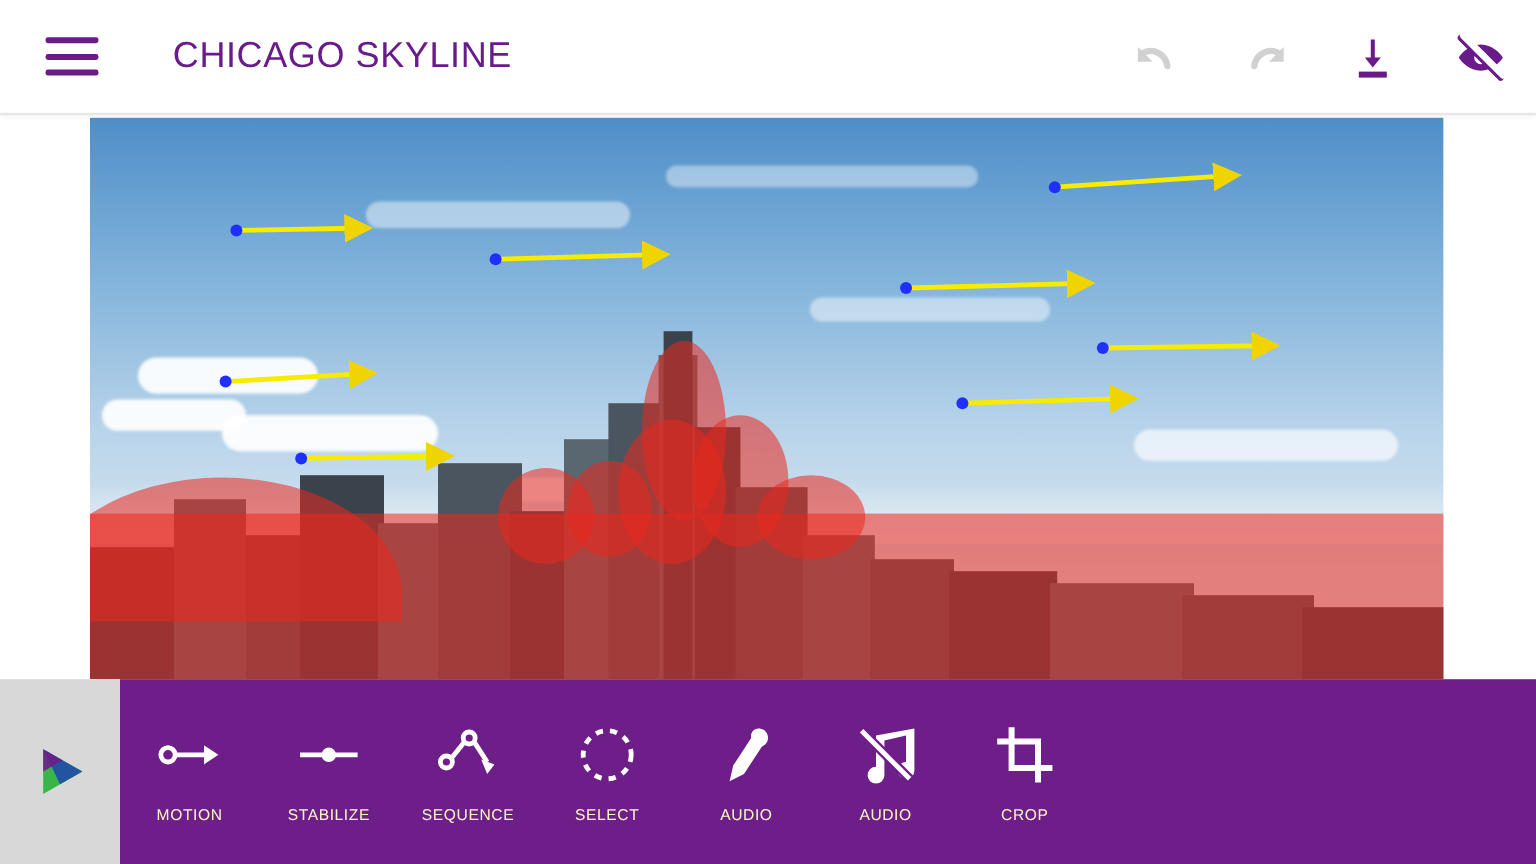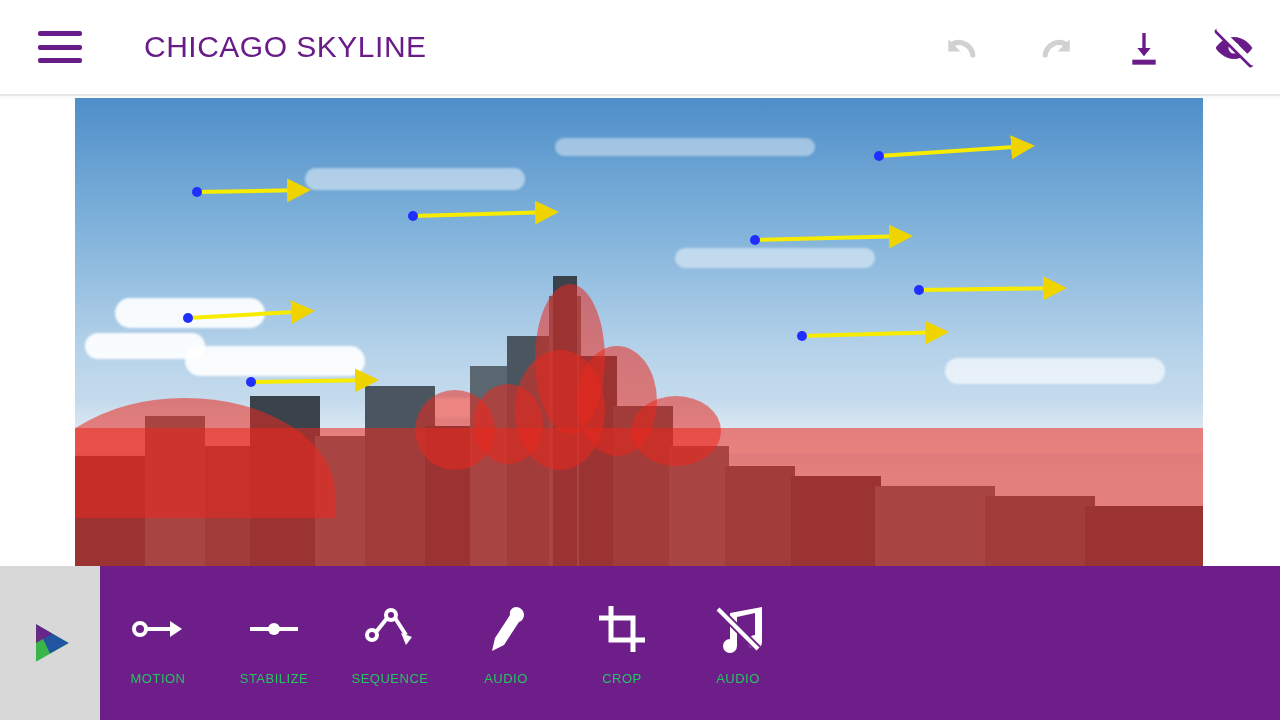--- a/index.html
+++ b/index.html
@@ -73,21 +73,21 @@
     background:#d8d8d8; display:flex; align-items:center; justify-content:center;
     cursor:pointer;
   }
   .toolbar {
     position:absolute; left:100px; right:0; bottom:0; height:154px;
     background:#6e1e89;
     display:flex; align-items:center; padding-left:20px; gap:40px;
   }
   .tool {
     display:flex; flex-direction:column; align-items:center; gap:14px;
-    width:76px; cursor:pointer; color:#22c55e;
+    width:76px; cursor:pointer; color:#fef9c3;
   }
   .tool .ti { width:56px; height:56px; display:flex; align-items:center; justify-content:center; }
   .tool .tl { font-size:13px; letter-spacing:0.5px; }
 </style>
 </head>
 <body>
 
 <div class="topbar">
   <div class="hamburger">
     <div></div>
@@ -239,44 +239,52 @@
           <circle cx="10" cy="30" r="5" fill="none" stroke="#fff" stroke-width="4"></circle>
           <line x1="14" y1="27" x2="26" y2="12" stroke="#fff" stroke-width="4"></line>
           <circle cx="29" cy="10" r="5" fill="none" stroke="#fff" stroke-width="4"></circle>
           <line x1="33" y1="13" x2="44" y2="30" stroke="#fff" stroke-width="4"></line>
           <path d="M39 28 L50 32 L44 40 Z" fill="#fff"></path>
         </svg>
     </div>
     <div class="tl">SEQUENCE</div>
   </div>
 
+  <div class="tool">
+    <div class="ti">
+      <svg width="52" height="52" viewBox="0 0 52 52">
+          <circle cx="26" cy="26" r="20" fill="none" stroke="#fff" stroke-width="4" stroke-dasharray="6 6"></circle>
+        </svg>
+    </div>
+    <div class="tl">SELECT</div>
+  </div>
 
   <div class="tool">
     <div class="ti">
       <svg width="48" height="52" viewBox="0 0 48 52">
           <path fill="#fff" d="M34 4c4 0 8 3 8 8 0 3-2 6-5 7L22 42l-12 6 3-13L28 12c-1-4 2-8 6-8z"></path>
         </svg>
     </div>
     <div class="tl">AUDIO</div>
-  </div>
-
-  <div class="tool">
-    <div class="ti">
-      <svg width="50" height="50" viewBox="0 0 50 50">
-          <path fill="none" stroke="#fff" stroke-width="5" d="M14 2 V36 H48"></path>
-          <path fill="none" stroke="#fff" stroke-width="5" d="M2 14 H36 V48"></path>
-        </svg>
-    </div>
-    <div class="tl">CROP</div>
   </div>
 
   <div class="tool">
     <div class="ti">
       <svg width="52" height="52" viewBox="0 0 52 52">
           <path fill="#fff" d="M18 36a7 7 0 1 0 7 7V14l18-4v22a7 7 0 1 0 7 7V4L18 10z"></path>
           <line x1="6" y1="6" x2="46" y2="46" stroke="#6e1e89" stroke-width="8"></line>
           <line x1="6" y1="6" x2="46" y2="46" stroke="#fff" stroke-width="4"></line>
         </svg>
     </div>
     <div class="tl">AUDIO</div>
   </div>
 
+  <div class="tool">
+    <div class="ti">
+      <svg width="50" height="50" viewBox="0 0 50 50">
+          <path fill="none" stroke="#fff" stroke-width="5" d="M14 2 V36 H48"></path>
+          <path fill="none" stroke="#fff" stroke-width="5" d="M2 14 H36 V48"></path>
+        </svg>
+    </div>
+    <div class="tl">CROP</div>
+  </div>
+
 </div>
 
 </body></html>

